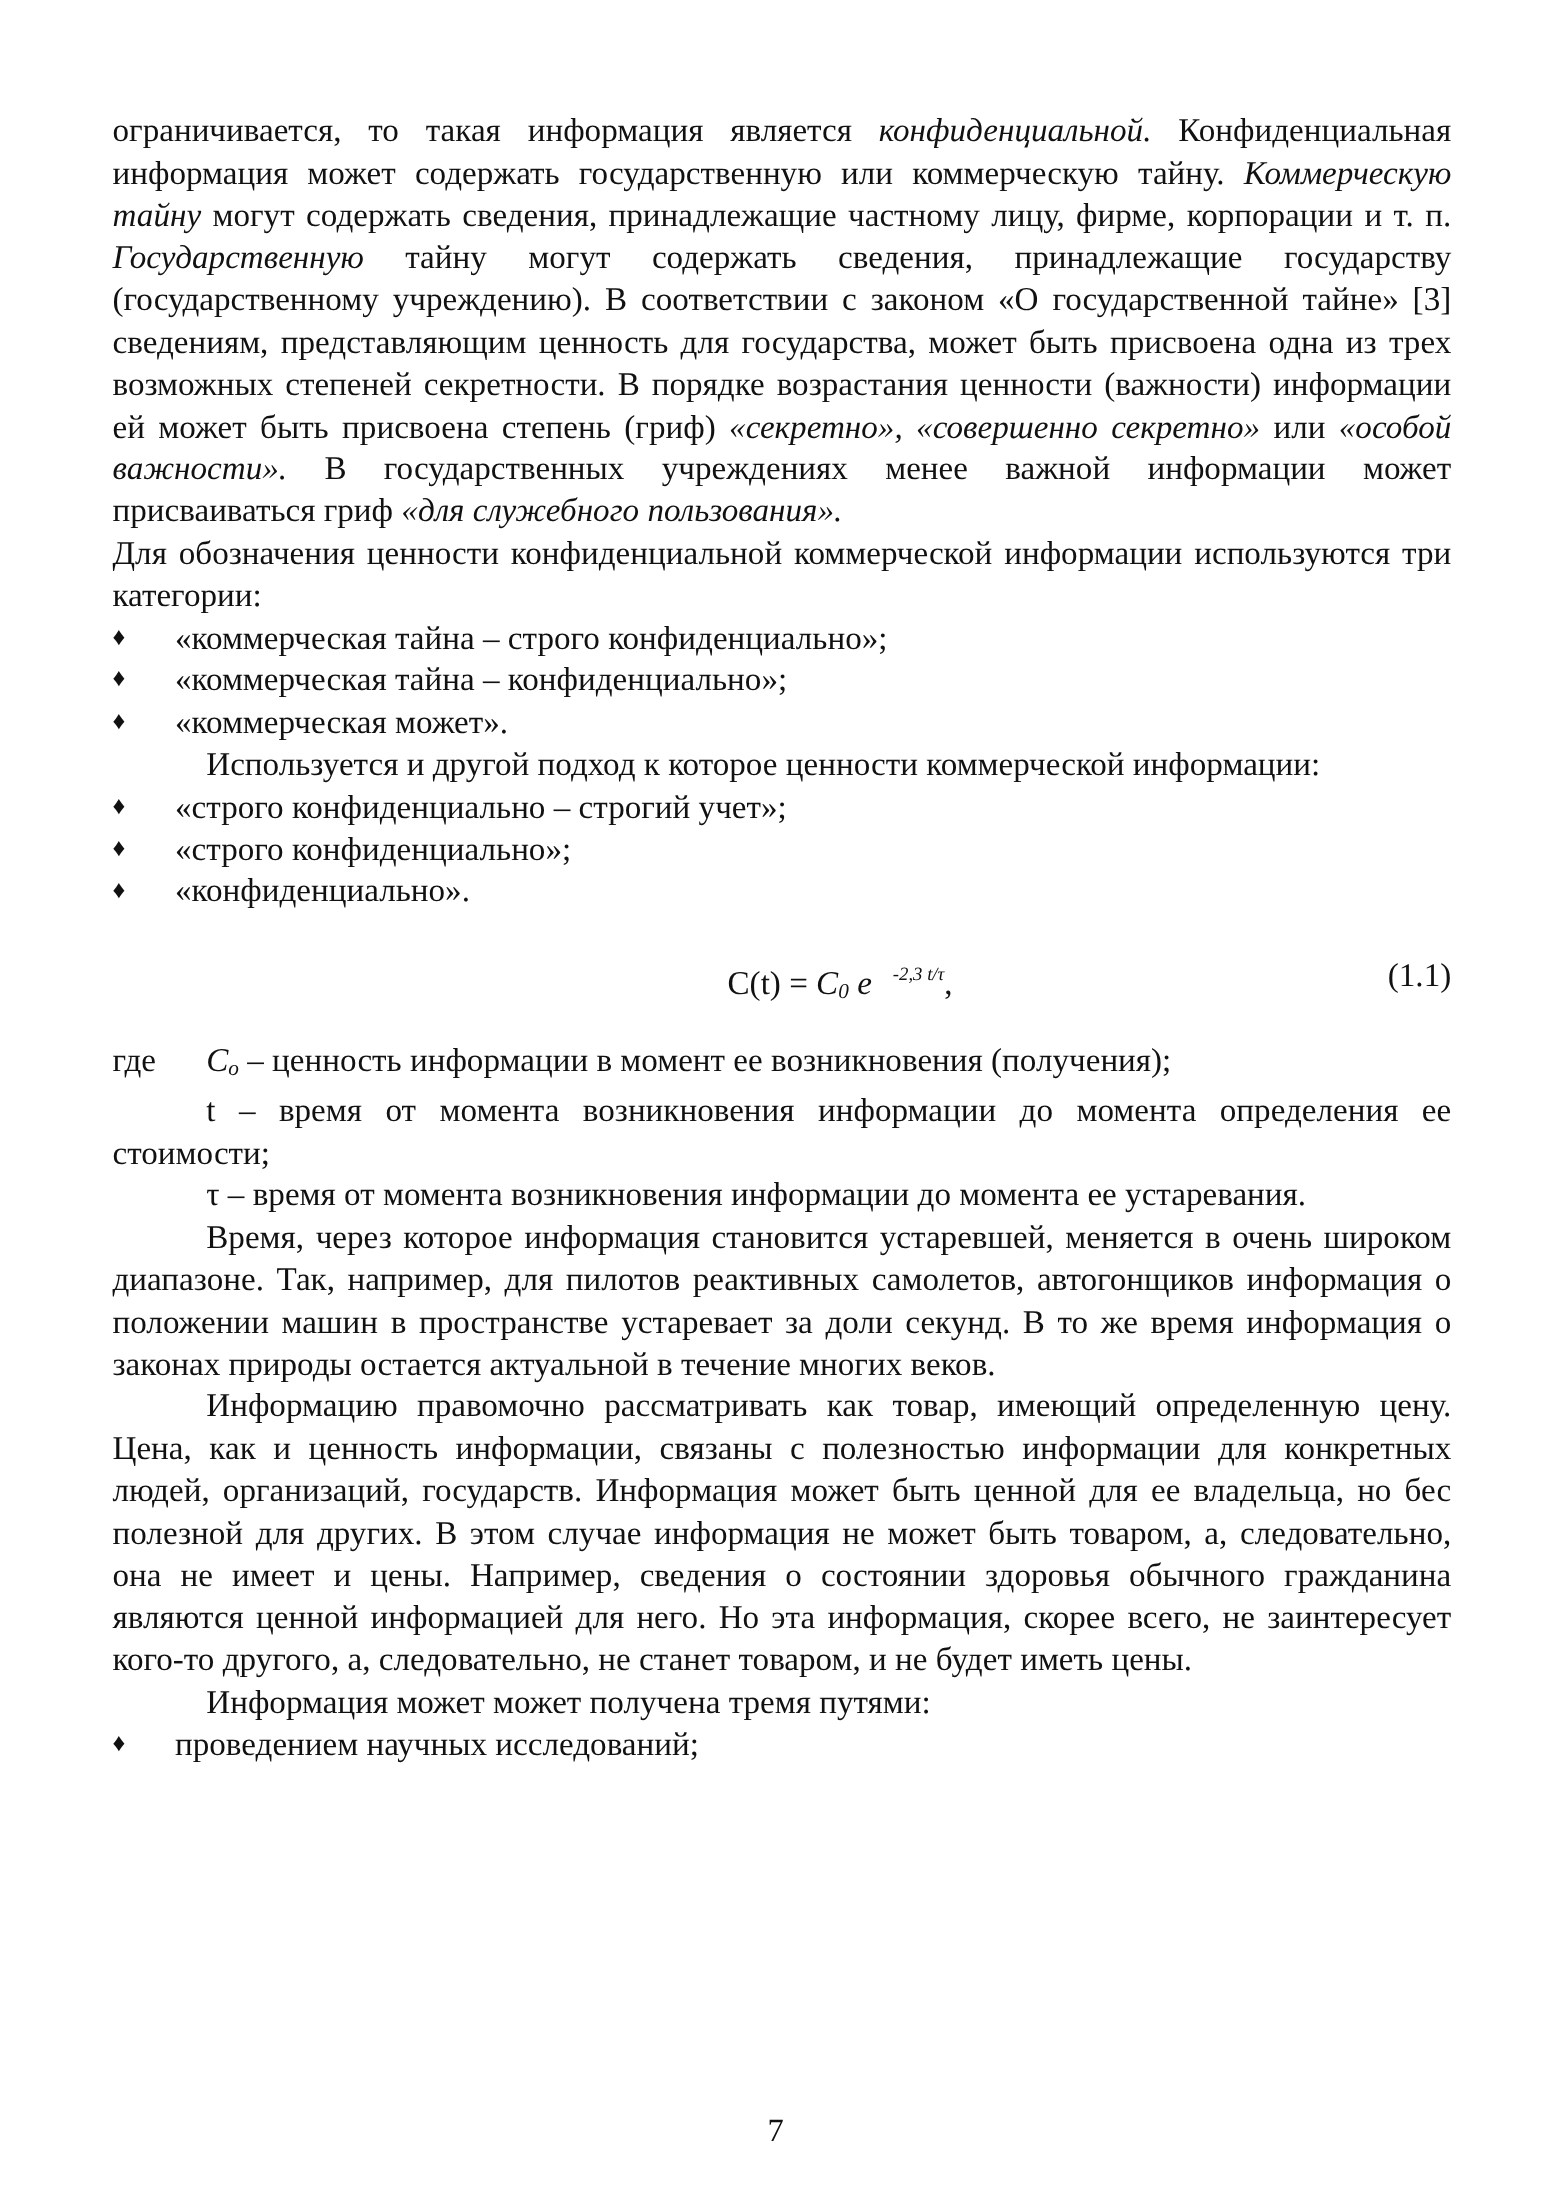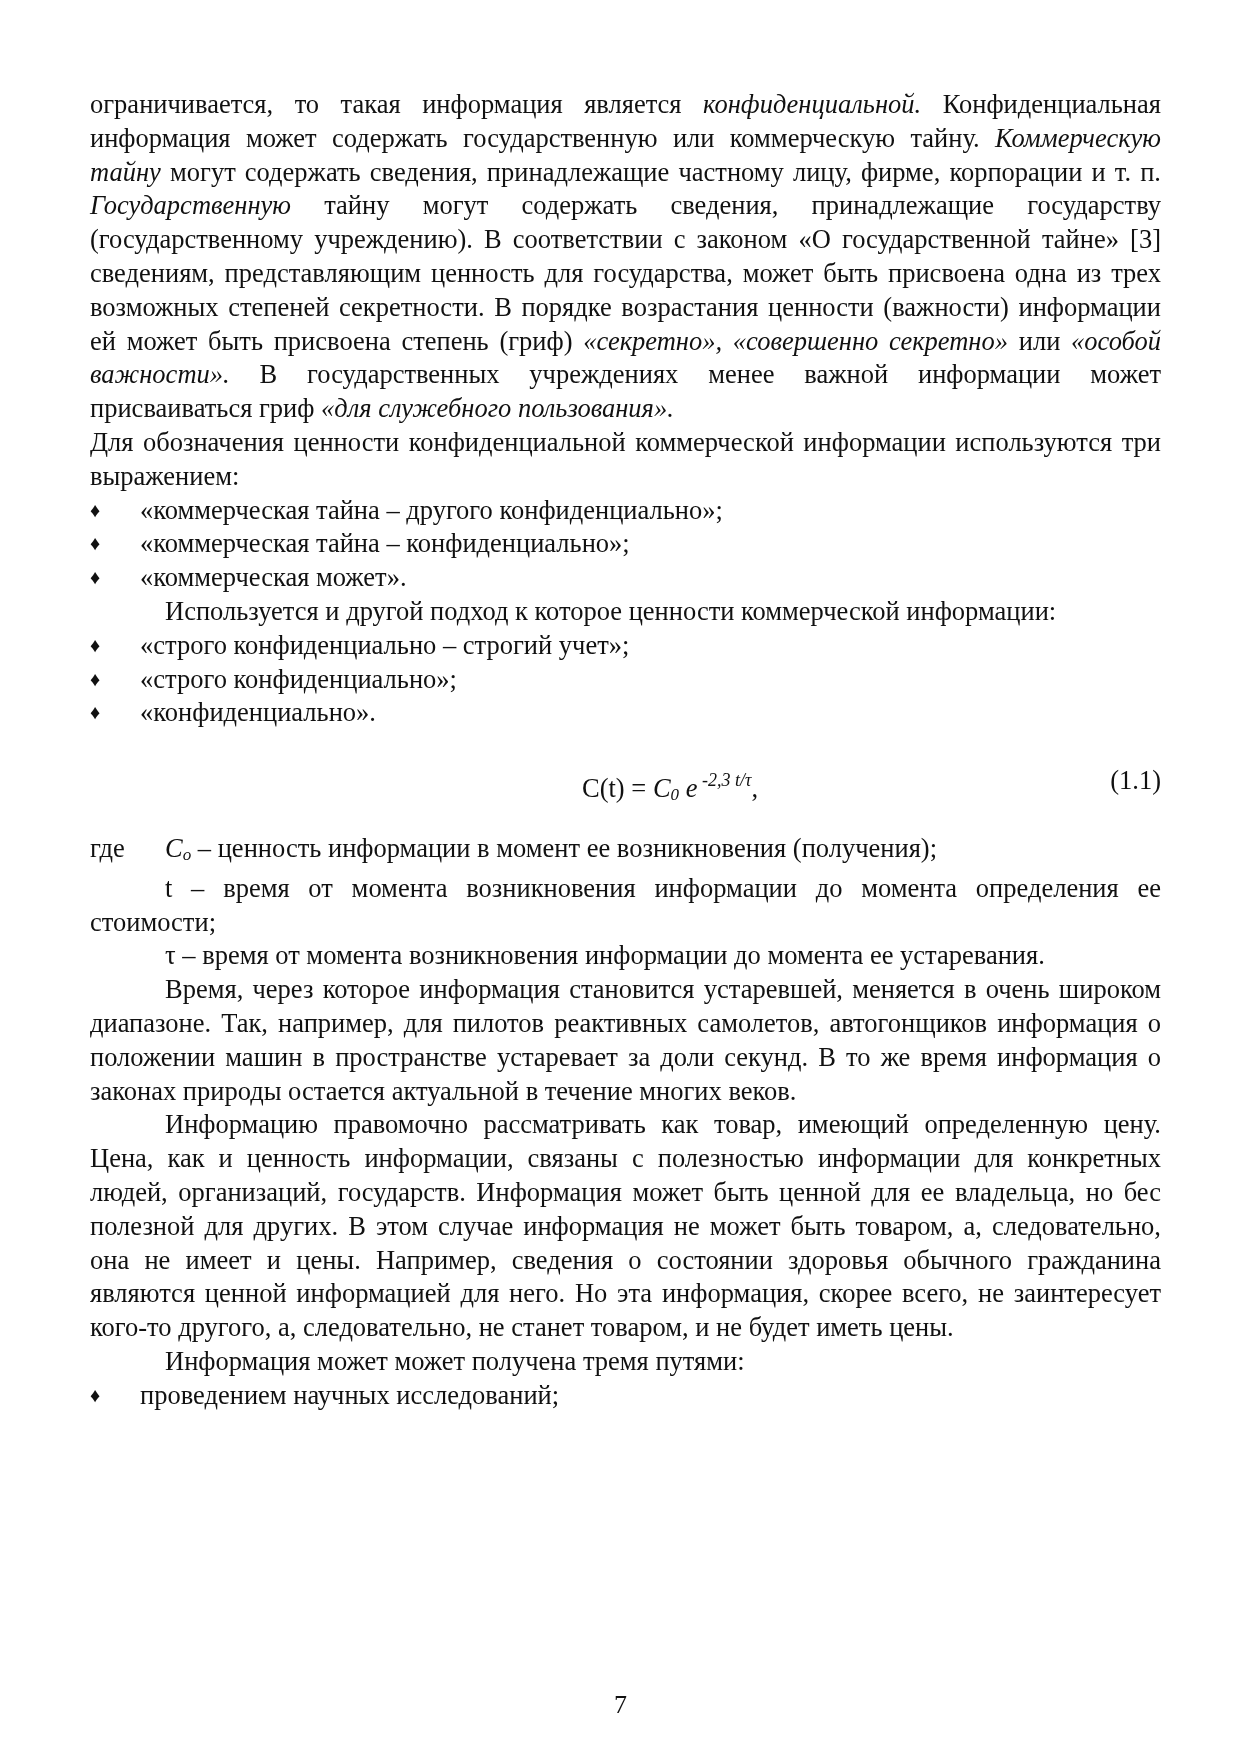--- a/index.html
+++ b/index.html
@@ -10,42 +10,42 @@
   }
   p { margin: 0; text-align: justify; text-align-last: left; }
   .indent { text-indent: 75px; }
   em { font-style: italic; margin-top: 25px; }
   .bullet { display: flex; }
   .bullet .mark { width: 50px; flex: none; font-size: 20px; }
   .bullet .txt { flex: 1; }
   .formula { position: relative; height: 33.8px; margin-top: 34px; margin-bottom: 34px; }
   .formula .expr { position: absolute; left: 492px; top: 0; white-space: nowrap; }
   .formula .num { position: absolute; right: 0; top: 0; }
-  sup { font-size: 18px; font-style: italic; vertical-align: 11px; }
+  sup { font-size: 15px; font-style: italic; vertical-align: 11px; margin-left: 13px; }
   sub.s { font-size: 17px; vertical-align: -3px; font-style: italic; }
   .where { display: flex; font-family: Liberation Serif, serif; }
   .where .lbl { width: 75px; flex: none; }
   .pagenum { position: absolute; left: 0; right: 0; top: 1690px; text-align: center;
     font-family: "Liberation Serif", serif; font-size: 26px; color: #111; }
 </style>
 </head>
 <body>
 
 <div class="page">
 
   <p>
     <span>ограничивается, то такая информация является </span><em>конфиденциальной.</em><span> Конфиденциальная информация может содержать государственную или коммерческую тайну. </span><em>Коммерческую тайну</em><span> могут содержать сведения, принадлежащие частному лицу, фирме, корпорации и т. п. </span><em>Государственную</em><span> тайну могут содержать сведения, принадлежащие государству (государственному учреждению). В соответствии с законом «О государственной тайне» [3] сведениям, представляющим ценность для государства, может быть присвоена одна из трех возможных степеней секретности. В порядке возрастания ценности (важности) информации ей может быть присвоена степень (гриф) </span><em>«секретно», «совершенно секретно»</em><span> или </span><em>«особой важности».</em><span> В государственных учреждениях менее важной информации может присваиваться гриф </span><em>«для служебного пользования».</em>
   </p>
 
-  <p>Для обозначения ценности конфиденциальной коммерческой информации используются три выражением:</p>
+  <p>Для обозначения ценности конфиденциальной коммерческой информации используются три категории:</p>
 
   <div>
     <div class="bullet">
         <span class="mark">♦</span>
-        <span class="txt">«коммерческая тайна – другого конфиденциально»;</span>
+        <span class="txt">«коммерческая тайна – строго конфиденциально»;</span>
       </div>
     <div class="bullet">
         <span class="mark">♦</span>
         <span class="txt">«коммерческая тайна – конфиденциально»;</span>
       </div>
     <div class="bullet">
         <span class="mark">♦</span>
         <span class="txt">«коммерческая может».</span>
       </div>
   </div>

